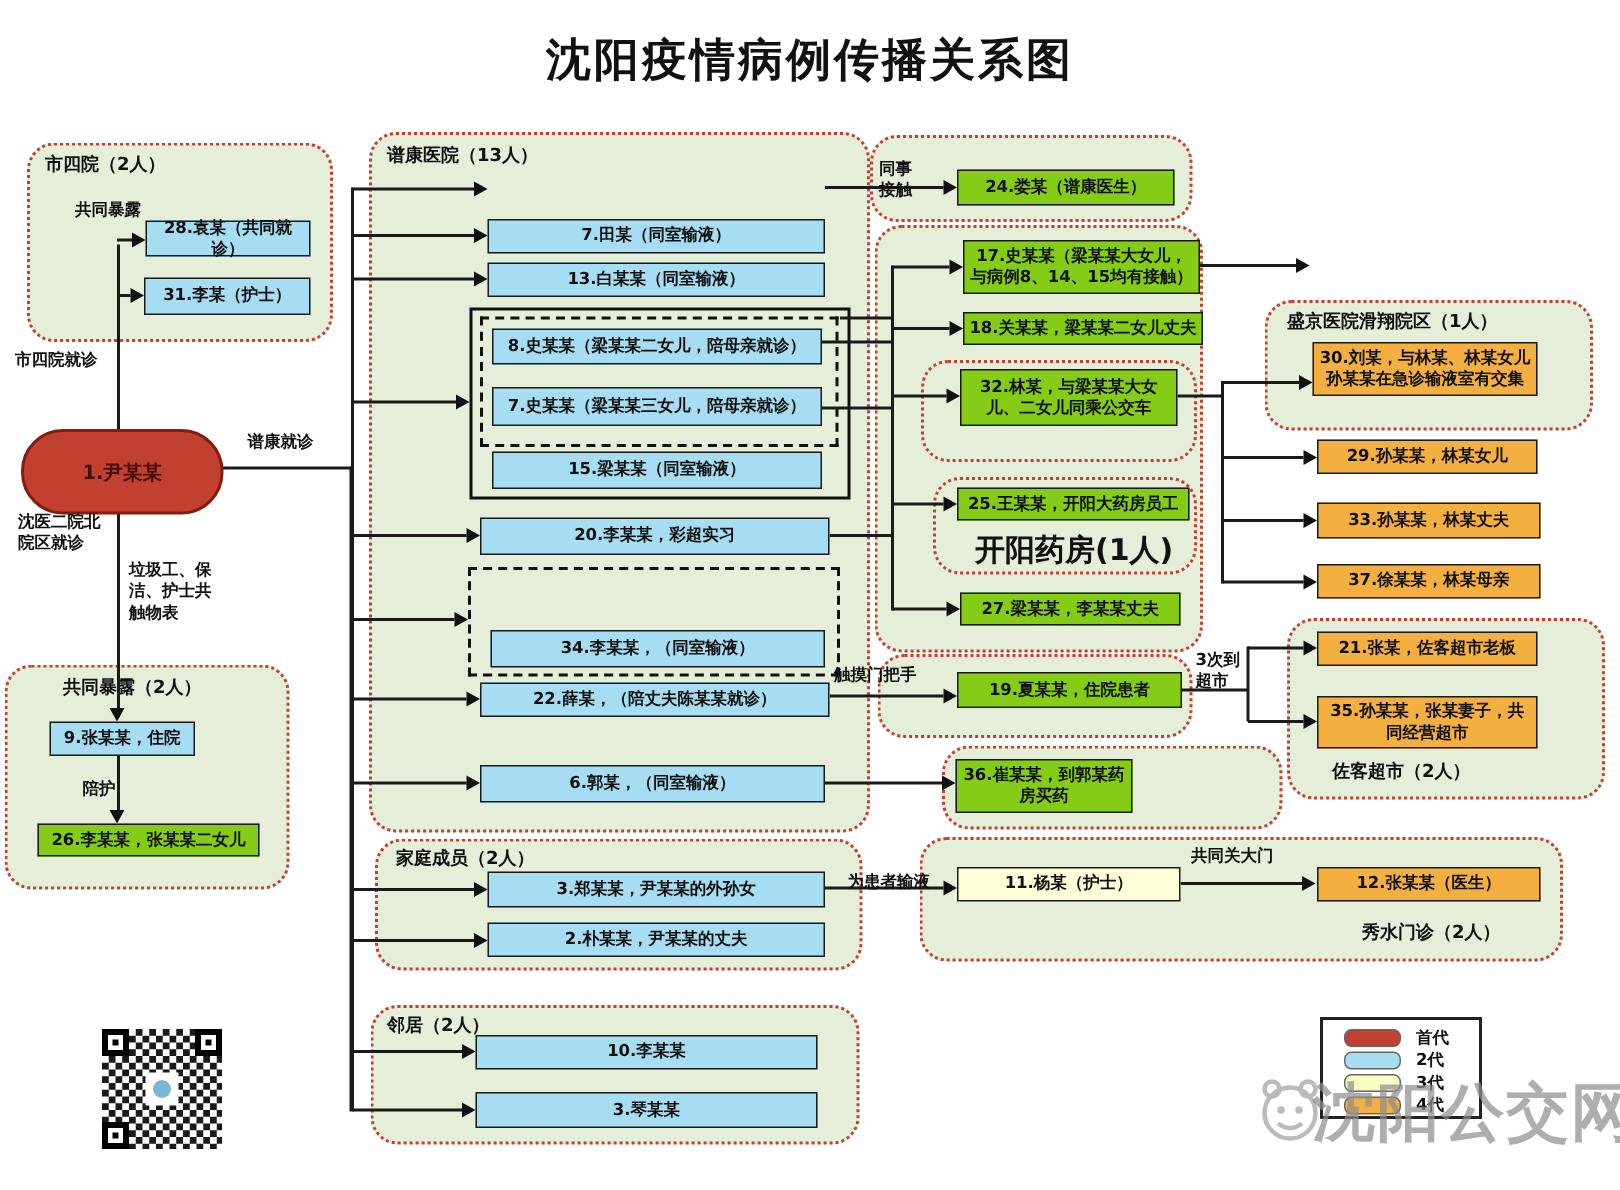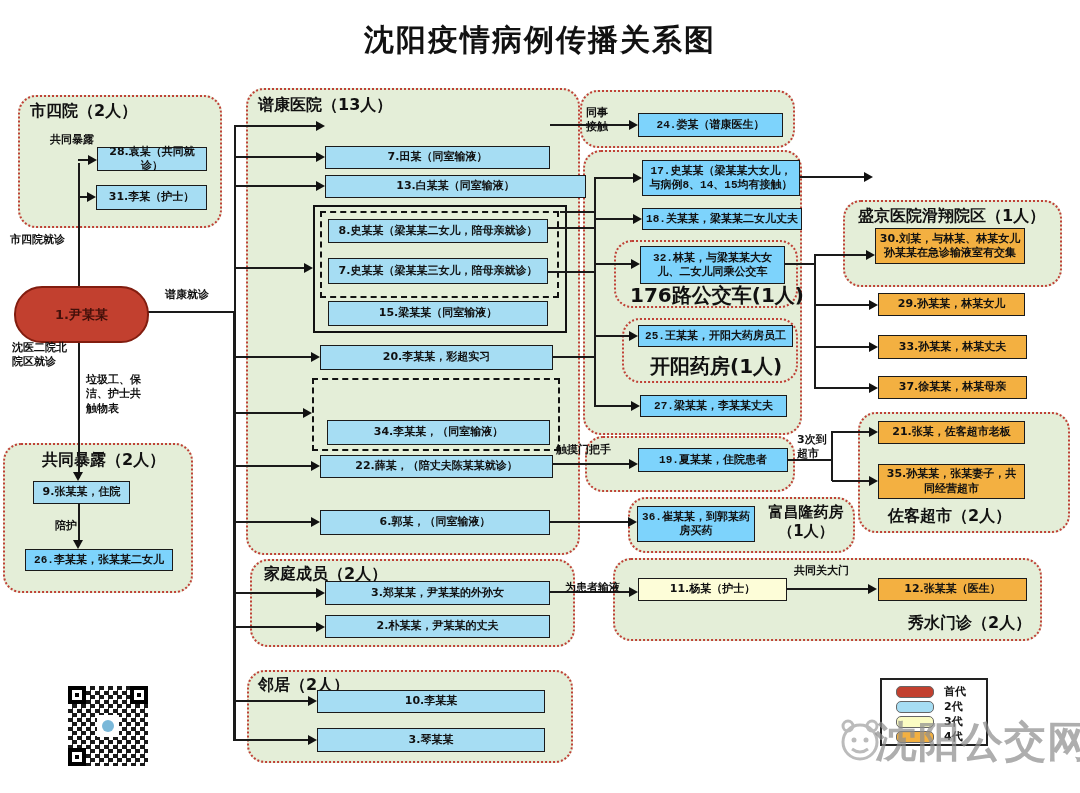--- a/index.html
+++ b/index.html
@@ -2,30 +2,30 @@
 <html><head>
 <meta charset="utf-8">
 <style>
   html,body{margin:0;padding:0;background:#fff;}
   #stage{position:relative;width:1080px;height:793px;background:#ffffff;overflow:hidden;
          font-family:"DejaVu Sans","Liberation Sans",sans-serif;color:#111;}
   .main-title{position:absolute;left:0;right:0;top:20px;text-align:center;
               font-size:30px;font-weight:bold;letter-spacing:2px;}
   .region{position:absolute;border:2.5px dotted #bf4136;border-radius:18px;
           background:#e4eed8;box-sizing:border-box;}
-  .region-title{position:absolute;font-size:16px;font-weight:bold;white-space:nowrap;}
+  .region-title{position:absolute;font-size:12px;font-weight:bold;white-space:nowrap;}
   .region-title.big{font-size:20px;}
   .region-title.wrap{white-space:normal;text-align:center;}
   .sgroup{position:absolute;border:2px solid #111;box-sizing:border-box;}
   .dgroup{position:absolute;border:2px dashed #111;box-sizing:border-box;}
   .box{position:absolute;border:1.5px solid #1a1a1a;box-sizing:border-box;
        display:flex;align-items:center;justify-content:center;text-align:center;
        font-size:11px;font-weight:bold;line-height:1.3;padding:1px 3px;}
   .blue{background:#a6ddf3;}
-  .yellow{background:#7dd3fc;font-family:Liberation Mono, monospace;}
+  .yellow{background:#84cc16;}
   .paleyellow{background:#fdfdd8;}
   .orange{background:#f3b041;}
   .pill{position:absolute;background:#c2402f;border:2.5px solid #821d0f;border-radius:28px;
         display:flex;align-items:center;justify-content:center;
         font-size:13px;font-weight:bold;color:#43100a;}
   .hl{position:absolute;height:2px;background:#1a1a1a;}
   .vl{position:absolute;width:2px;background:#1a1a1a;}
   .vl.thick{width:3px;}
   .ar{position:absolute;width:0;height:0;border-top:5px solid transparent;
       border-bottom:5px solid transparent;border-left:9px solid #111;}
@@ -69,25 +69,23 @@
   <div class="region" style="left:858px;top:412px;width:212px;height:121px"></div>
   <div class="region" style="left:628px;top:497px;width:227px;height:56px"></div>
   <div class="region" style="left:613px;top:558px;width:429px;height:83px"></div>
   <div class="region" style="left:585px;top:436px;width:210px;height:56px"></div>
 
   <div class="region-title" style="left:30px;top:101px">市四院（2人）</div>
   <div class="region-title" style="left:258px;top:95px">谱康医院（13人）</div>
   <div class="region-title" style="left:42px;top:450px">共同暴露（2人）</div>
   <div class="region-title" style="left:264px;top:564px">家庭成员（2人）</div>
   <div class="region-title" style="left:258px;top:675px">邻居（2人）</div>
-  <div class="region-title big" style="left:630px;top:282px">176路公交车(1人)</div>
   <div class="region-title big" style="left:650px;top:353px">开阳药房(1人)</div>
   <div class="region-title" style="left:858px;top:206px">盛京医院滑翔院区（1人）</div>
   <div class="region-title" style="left:888px;top:506px">佐客超市（2人）</div>
-  <div class="region-title wrap" style="left:760px;top:503px;width:92px;font-size:15px">富昌隆药房（1人）</div>
   <div class="region-title" style="left:908px;top:613px">秀水门诊（2人）</div>
 
   <div class="sgroup" style="left:313px;top:205px;width:254px;height:128px"></div>
   <div class="dgroup" style="left:320px;top:211px;width:239px;height:87px"></div>
   <div class="dgroup" style="left:312px;top:378px;width:248px;height:73px"></div>
 
   <div class="vl" style="left:78px;top:163px;height:123px"></div>
   <div class="hl" style="left:78px;top:159px;width:10px"></div>
   <i class="ar" style="left:88px;top:155px"></i>
   <div class="hl" style="left:78px;top:196px;width:9px"></div>
@@ -174,21 +172,21 @@
     <i class="ar" style="left:628px;top:517px"></i>
   <div class="hl" style="left:550px;top:591px;width:79px"></div>
     <i class="ar" style="left:629px;top:587px"></i>
   <div class="hl" style="left:787px;top:588px;width:81px"></div>
     <i class="ar" style="left:868px;top:584px"></i>
 
   <div class="pill" style="left:14px;top:286px;width:131px;height:53px">1.尹某某</div>
   <div class="box blue" style="left:97px;top:147px;width:110px;height:24px">28.袁某（共同就诊）</div>
   <div class="box blue" style="left:96px;top:185px;width:111px;height:25px">31.李某（护士）</div>
   <div class="box blue" style="left:325px;top:146px;width:225px;height:23px">7.田某（同室输液）</div>
-  <div class="box blue" style="left:325px;top:175px;width:261px;height:23px">13.白某某（同室输液）</div>
+  <div class="box blue" style="left:325px;top:175px;width:225px;height:23px">13.白某某（同室输液）</div>
   <div class="box blue" style="left:328px;top:219px;width:220px;height:24px">8.史某某（梁某某二女儿，陪母亲就诊）</div>
   <div class="box blue" style="left:328px;top:258px;width:220px;height:26px">7.史某某（梁某某三女儿，陪母亲就诊）</div>
   <div class="box blue" style="left:328px;top:301px;width:220px;height:25px">15.梁某某（同室输液）</div>
   <div class="box blue" style="left:320px;top:345px;width:233px;height:25px">20.李某某，彩超实习</div>
   <div class="box blue" style="left:327px;top:420px;width:223px;height:25px">34.李某某，（同室输液）</div>
   <div class="box blue" style="left:320px;top:455px;width:233px;height:23px">22.薛某，（陪丈夫陈某某就诊）</div>
   <div class="box blue" style="left:320px;top:510px;width:230px;height:25px">6.郭某，（同室输液）</div>
   <div class="box blue" style="left:325px;top:581px;width:225px;height:24px">3.郑某某，尹某某的外孙女</div>
   <div class="box blue" style="left:325px;top:615px;width:225px;height:23px">2.朴某某，尹某某的丈夫</div>
   <div class="box blue" style="left:317px;top:690px;width:228px;height:23px">10.李某某</div>

